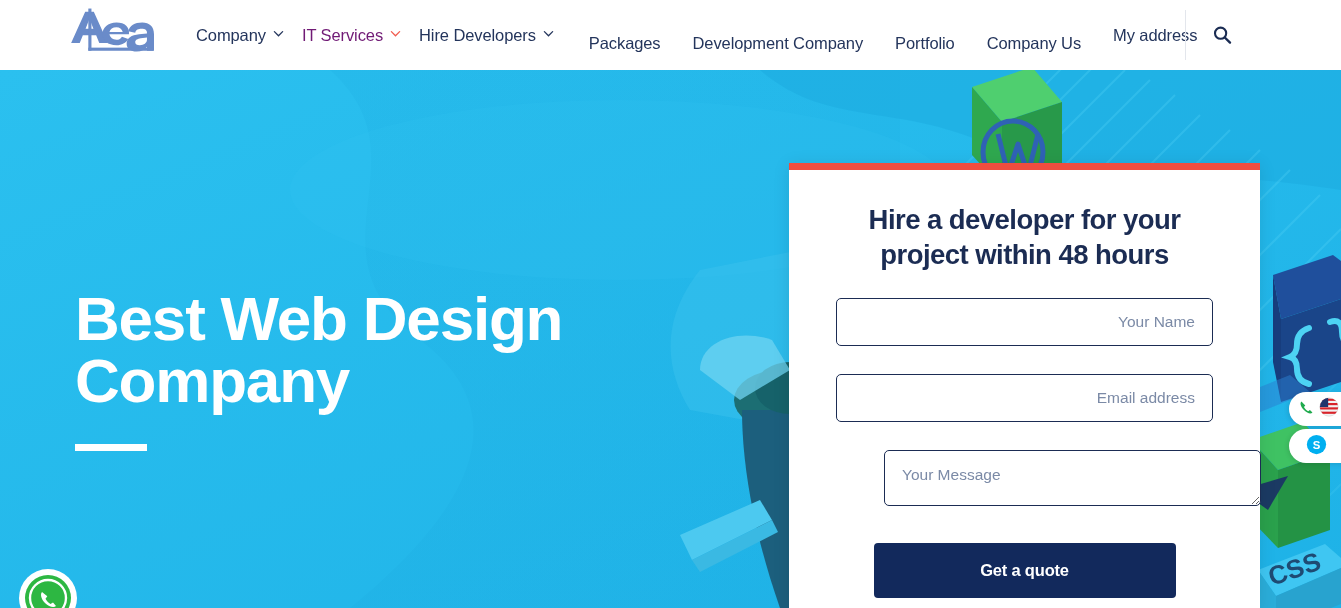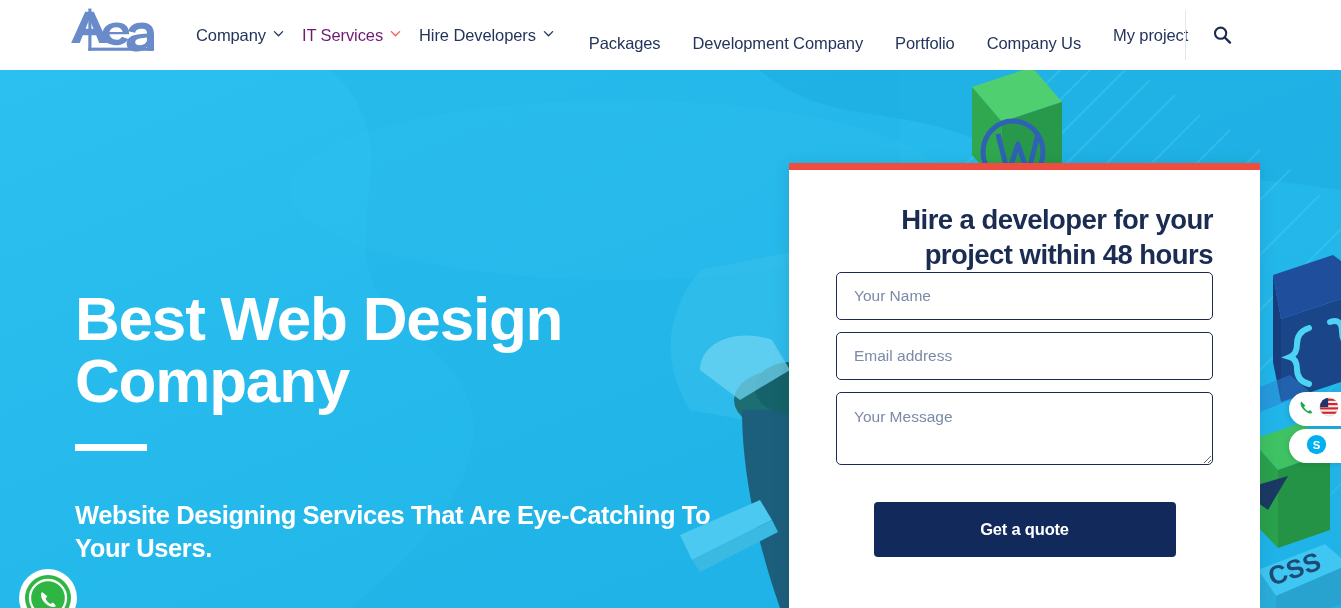--- a/index.html
+++ b/index.html
@@ -110,41 +110,43 @@
   }
   .form-accent {
     height: 7px; width: 100%;
     background: #ef4d3f;
   }
   .form-inner { padding: 32px 47px 0 47px; }
   .form-title {
     font-size: 27.5px;
     font-weight: bold;
     color: #1b2c53;
-    text-align: right;
+    text-align: center;
     line-height: 1.28;
     letter-spacing: -0.55px;
+    margin-bottom: 26px;
   }
   .fld {
     width: 100%;
     border: 1px solid #1b2c53;
     border-radius: 5px;
     font-family: "Liberation Sans", sans-serif;
     font-size: 15.5px;
     color: #1b2c53;
     padding: 0 17px;
     background: #fff;
     outline: none;
   }
   .fld::placeholder { color: #7b8aa6; opacity: 1; }
-  .fld-text { height: 48px; margin-bottom: 12px; }
+  .fld-text { height: 48px; margin-bottom: 28px; text-align: right; }
   .fld-area {
-    height: 73px; padding-top: 14px; resize: vertical;
+    height: 56px; padding-top: 14px; resize: vertical;
     margin-bottom: 37px; line-height: 1.3;
     display: block;
+    margin-left: 48px;
   }
   .btn-quote {
     display: block;
     width: 302px; height: 55px;
     margin: 0 auto;
     background: #12295c;
     color: #ffffff;
     border: none;
     border-radius: 4px;
     font-family: "Liberation Sans", sans-serif;
@@ -237,21 +239,21 @@
     <div class="nav-item nav-gap2">
       <span>Development Company</span>
     </div>
     <div class="nav-item nav-gap2">
       <span>Portfolio</span>
     </div>
     <div class="nav-item nav-gap2">
       <span>Company Us</span>
     </div>
     <div class="nav-item">
-      <span>My project</span>
+      <span>My address</span>
     </div>
   </nav>
 
   <div class="search-wrap">
     <span class="search-icon">
       <svg viewBox="0 0 20 20" width="20" height="20">
         <circle cx="8.6" cy="8.2" r="5.6" fill="none" stroke="#1b2c53" stroke-width="2.1"></circle>
         <path d="M12.8 12.5 L18 17.6" stroke="#1b2c53" stroke-width="2.4" stroke-linecap="round"></path>
       </svg>
     </span>
@@ -351,21 +353,20 @@
       <path d="M692 490 L772 450 L778 462 L700 502 Z" fill="#3ab9e3"></path>
     </g>
   </svg>
 
   <div class="hero-text">
     <h1 class="hero-title">
       <span>Best Web Design</span><br>
       <span>Company</span>
     </h1>
     <div class="hero-rule"></div>
-    <p class="hero-sub">Website Designing Services That Are Eye-Catching To Your Users.</p>
   </div>
 
   <div class="float-right">
     <div class="float-pill">
       <span>
         <svg viewBox="0 0 20 20" width="17" height="17">
             <path d="M4 3 c-2 2 -1 6 3 10 c4 4 8 5 10 3 l-3 -3 l-2 1.5 c-2 -1 -4 -3 -5 -5 l1.6 -2 Z" fill="#1faa4d"></path>
           </svg>
       </span>
       <span>

